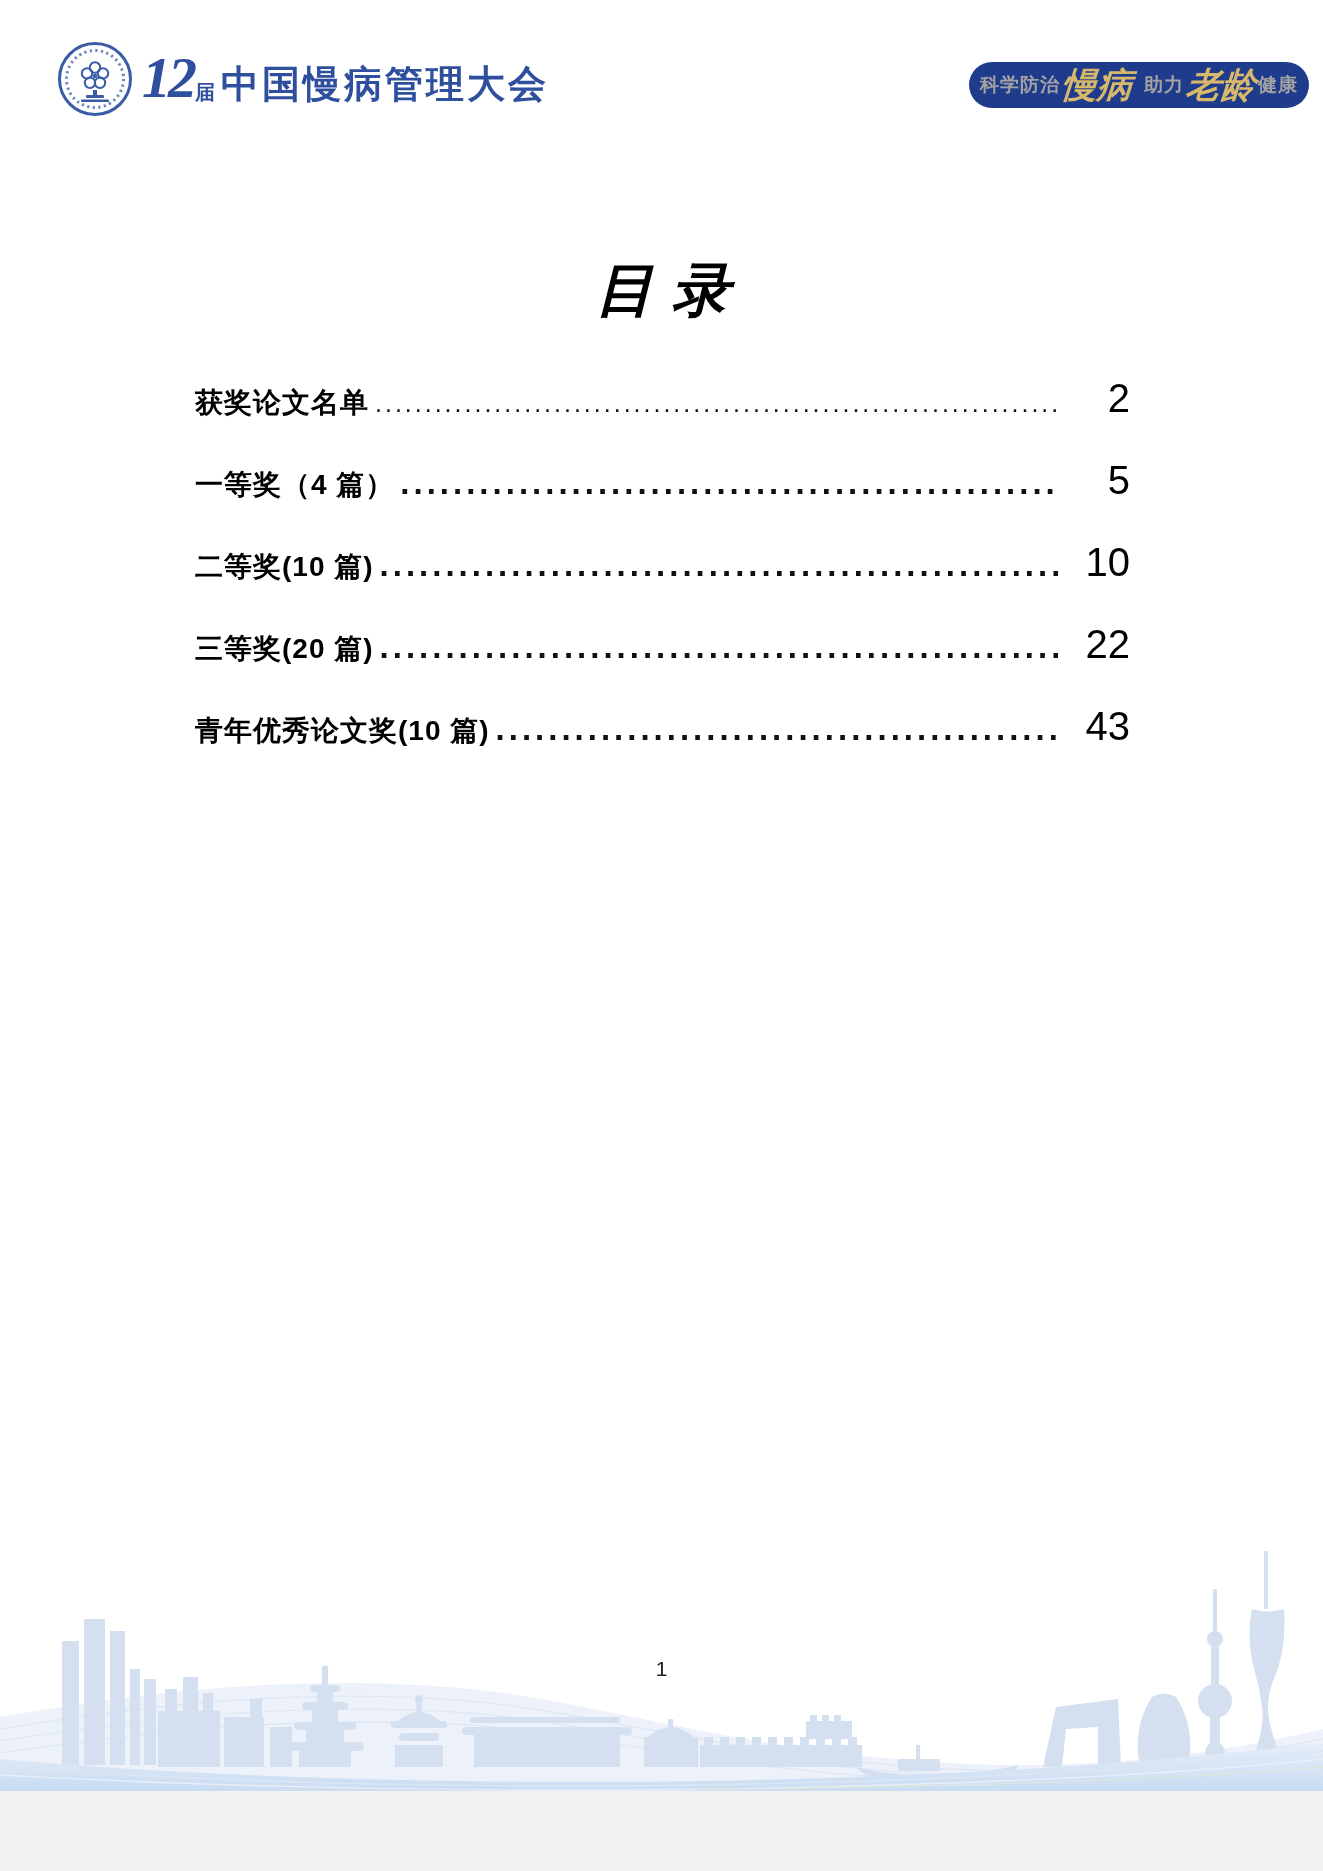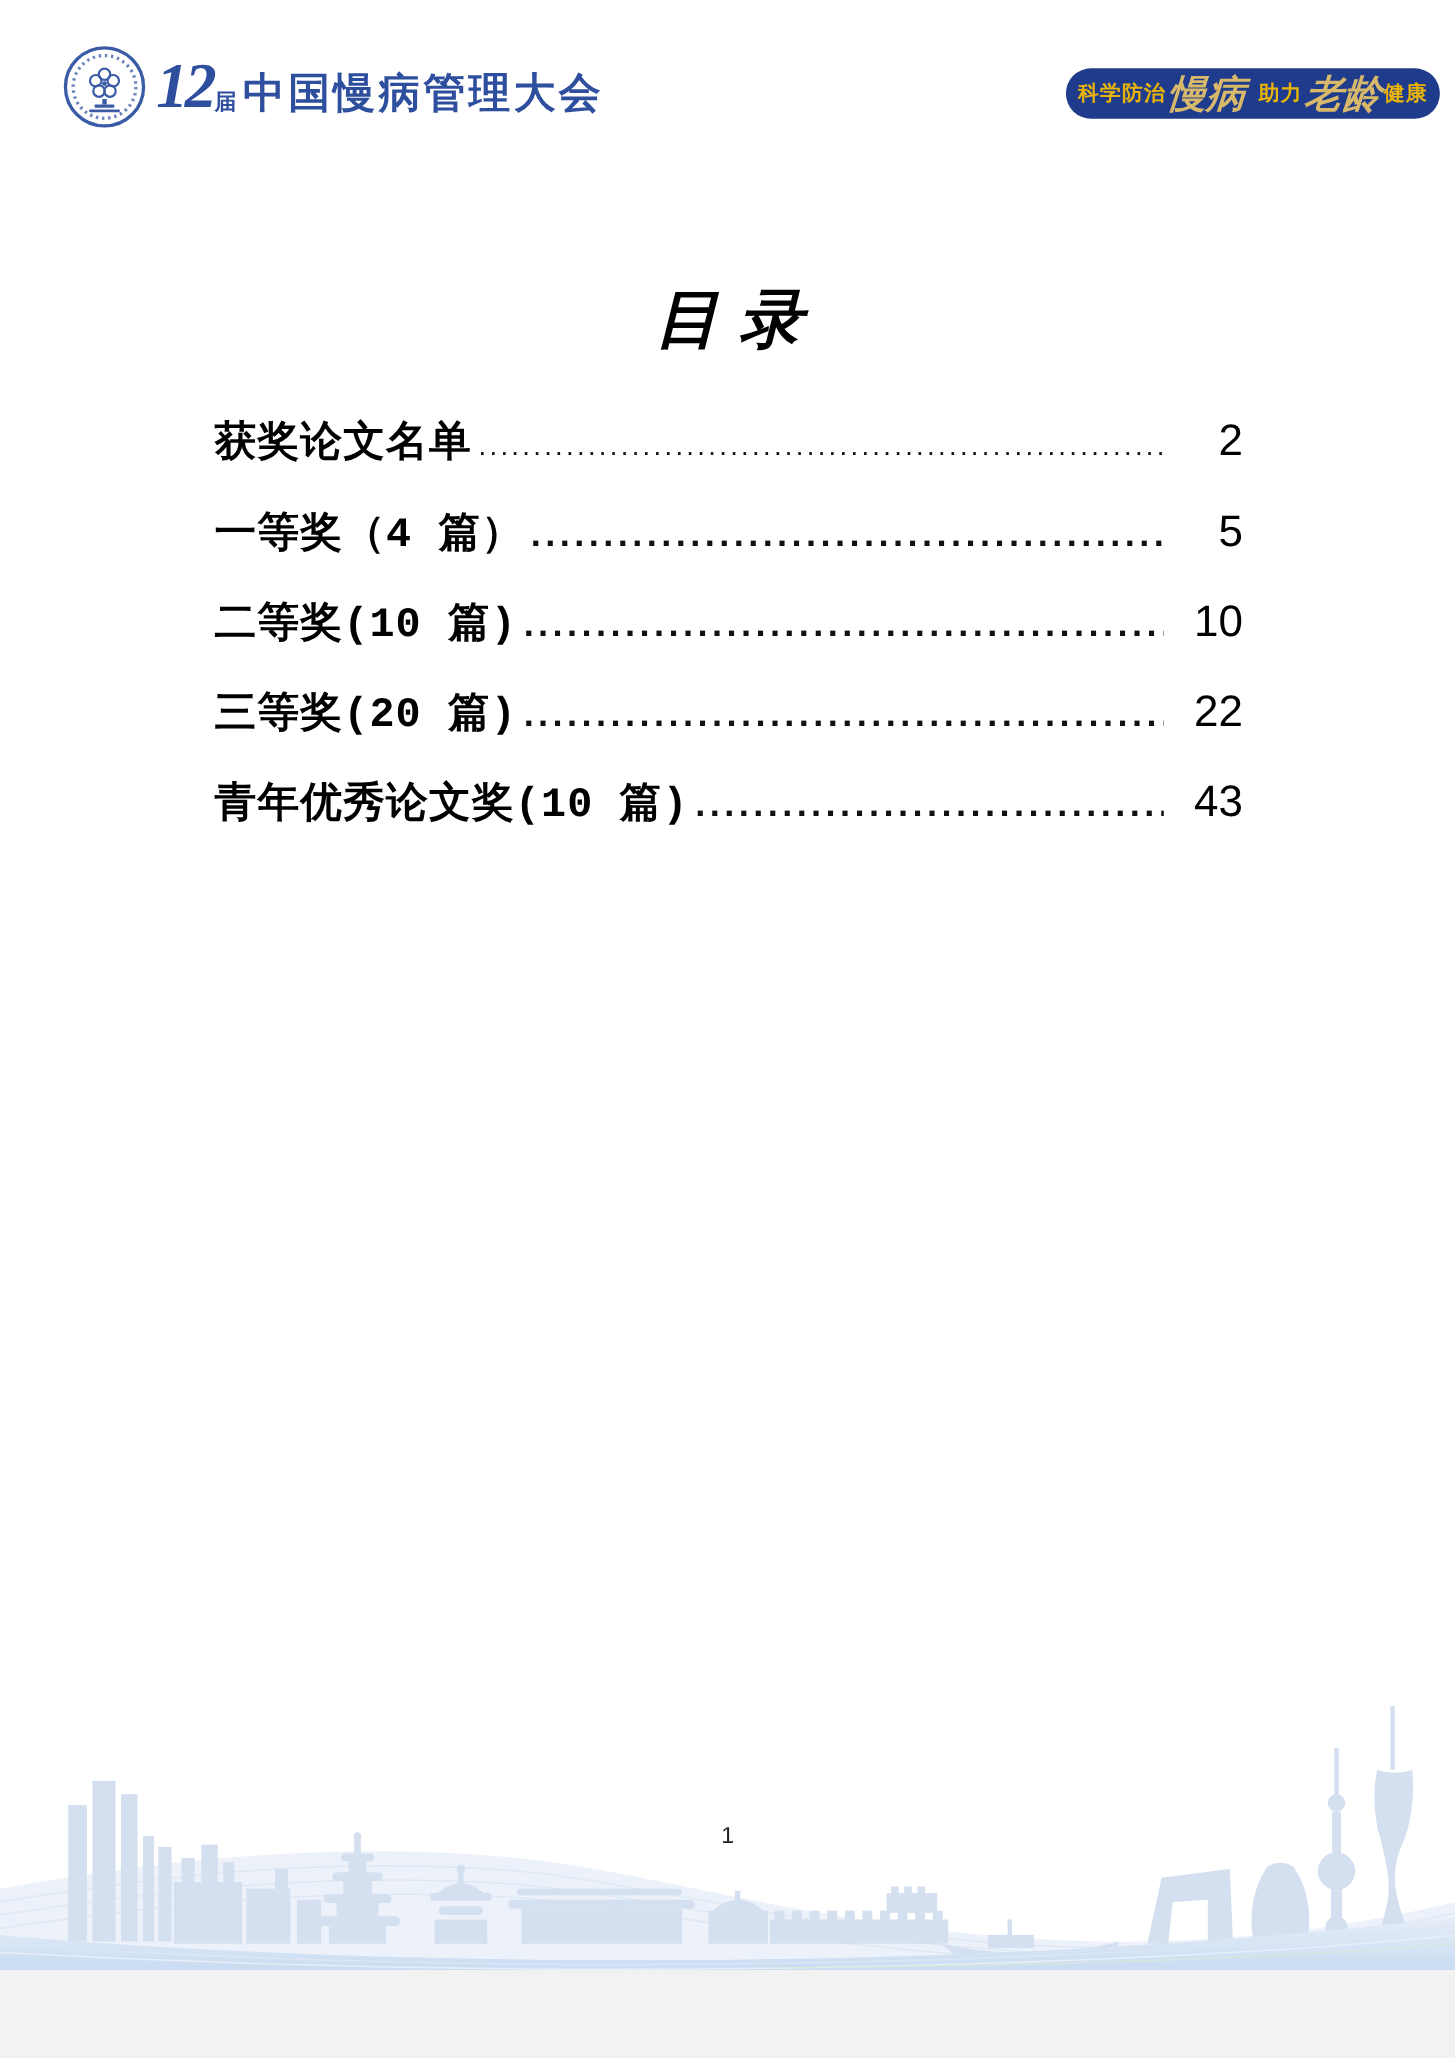--- a/index.html
+++ b/index.html
@@ -21,39 +21,39 @@
   .brand-jie{font-size:20px;font-weight:700;position:relative;top:2px;margin-left:1px;}
   .brand-title{font-size:38px;font-weight:700;letter-spacing:3px;margin-left:6px;}
 
   .banner{
     position:absolute;top:62px;right:14px;width:340px;height:46px;
     background:#1f3c8c;border-radius:23px;
     display:flex;align-items:center;justify-content:center;
     white-space:nowrap;
   }
   .banner .b-small{
-    font-size:19px;font-weight:700;color:#eab308;
+    font-size:19px;font-weight:700;color:#a3a3a3;
     font-family:"Liberation Serif",serif;letter-spacing:1px;
   }
   .banner .b-big{
     font-size:35px;font-weight:700;color:#d8b86a;line-height:1;
     font-family:"Liberation Serif",serif;font-style:italic;
     transform:skewX(-4deg);margin:0 2px;
   }
   .banner .gap{margin-left:10px;font-family:Liberation Mono, monospace;}
 
   
   .toc{position:absolute;left:195px;top:252px;width:935px;}
   .toc-title{
     margin:0 0 46px 0;text-align:center;
     font-family:"Liberation Serif",serif;font-weight:700;font-size:58px;
     letter-spacing:18px;text-indent:18px;color:#000;font-style:italic;
   }
   .toc-row{display:flex;align-items:baseline;height:82px;cursor:pointer;}
-  .toc-label{font-size:38px;font-weight:600;letter-spacing:1px;white-space:nowrap;font-family:Liberation Mono, monospace;}
+  .toc-label{font-size:28px;font-weight:600;letter-spacing:1px;white-space:nowrap;}
   .toc-dots{
     flex:1;overflow:hidden;white-space:nowrap;padding:0 8px 0 6px;
     font-family:"Liberation Sans",sans-serif;color:#111;
   }
   .toc-dots::after{
     content:"....................................................................................................................................";
   }
   .toc-dots.fine{font-size:25px;font-weight:400;letter-spacing:3px;}
   .toc-dots.bold{font-size:33px;font-weight:700;letter-spacing:4px;}
   .toc-page{font-size:40px;font-weight:400;min-width:72px;text-align:right;}

